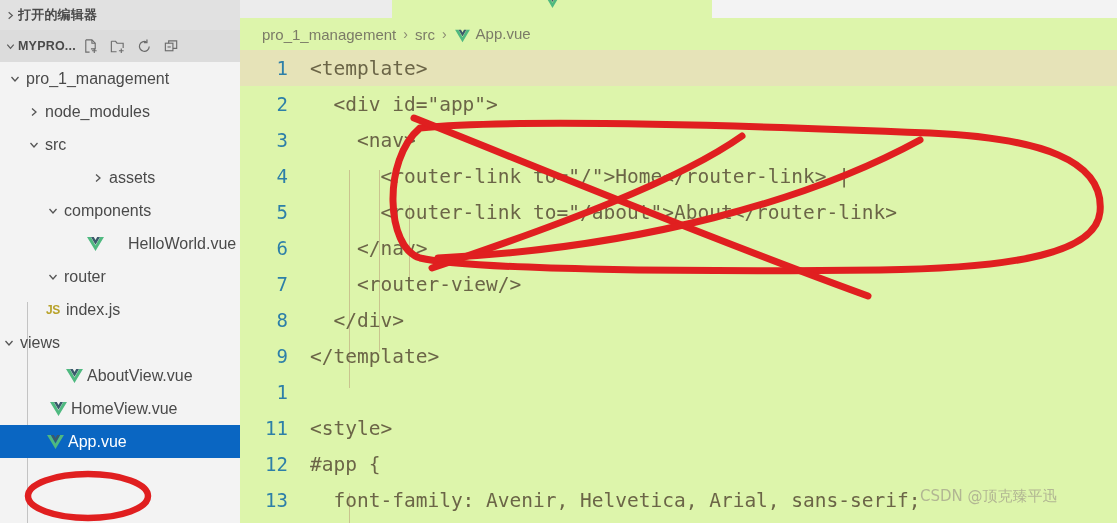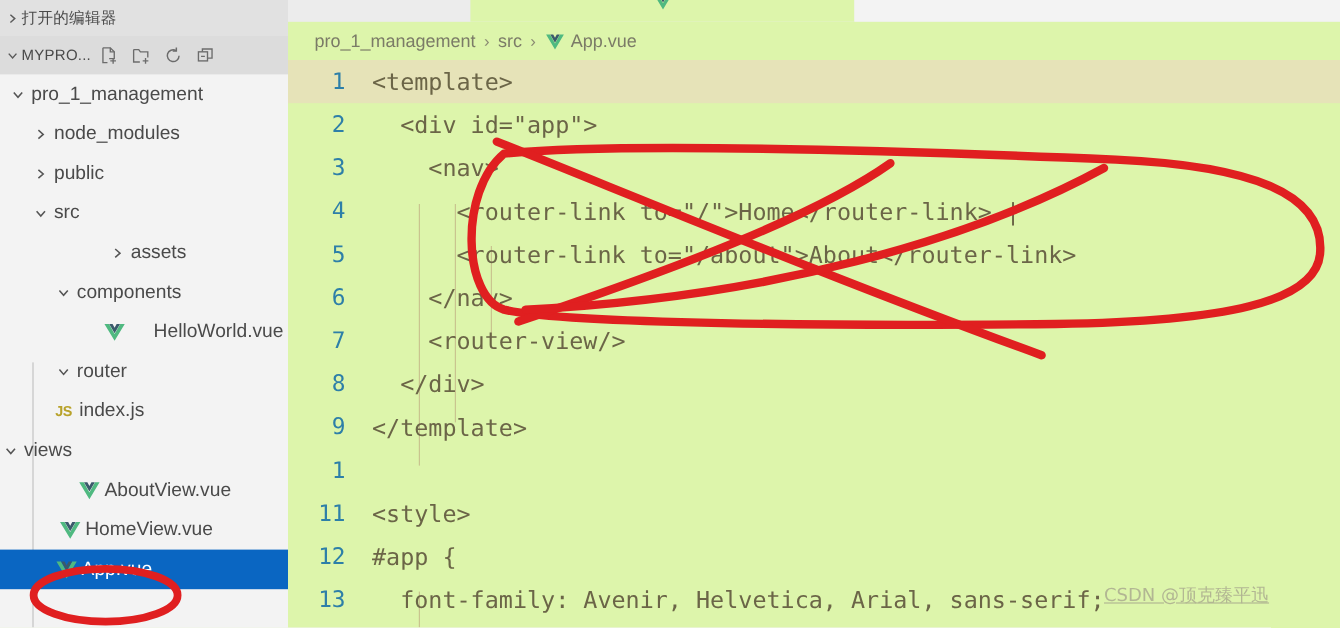--- a/index.html
+++ b/index.html
@@ -24,21 +24,21 @@
     background: #f3f3f3;
     flex: 0 0 240px;
     overflow: hidden;
   }
   .sb-section-header {
     display: flex;
     align-items: center;
     height: 28px;
     padding: 0 4px 0 2px;
     font-size: 12.5px;
-    font-weight: normal;
+    font-weight: bold;
     color: #4a4a4a;
     letter-spacing: .2px;
     user-select: none;
   }
   .sb-section-header.open-editors { background: #e1e1e1; height: 30px; }
   .sb-section-header.explorer-root { background: #dcdcdc; height: 32px; }
   .twisty {
     width: 16px; flex: 0 0 16px;
     display: flex; align-items: center; justify-content: center;
     color: #5a5a5a;
@@ -194,21 +194,20 @@
   #watermark {
     position: absolute;
     left: 920px; top: 487px;
     z-index: 25;
     font-family: "DejaVu Sans", sans-serif;
     font-size: 15px;
     color: #a9a98e;
     opacity: .82;
     white-space: nowrap;
     pointer-events: none;
-    text-decoration: underline;
   }
 </style>
 </head>
 <body>
 
 <div id="app-root">
 
   <div id="sidebar">
 
     <div class="sb-section-header open-editors">
@@ -267,28 +266,20 @@
           </span>
           <span class="flabel">pro_1_management</span>
         </div>
         <div class="tree-row" style="padding-left: 25px;">
           <span class="chev">
             <svg width="12" height="12" viewBox="0 0 12 12">
               <path d="M4 2.5 L8 6 L4 9.5" fill="none" stroke="currentColor" stroke-width="1.3"></path>
             </svg>
           </span>
           <span class="flabel">node_modules</span>
-        </div>
-        <div class="tree-row" style="padding-left: 25px;">
-          <span class="chev">
-            <svg width="12" height="12" viewBox="0 0 12 12">
-              <path d="M4 2.5 L8 6 L4 9.5" fill="none" stroke="currentColor" stroke-width="1.3"></path>
-            </svg>
-          </span>
-          <span class="flabel">public</span>
         </div>
         <div class="tree-row" style="padding-left: 25px;">
           <span class="chev">
             <svg width="12" height="12" viewBox="0 0 12 12">
               <path d="M2.5 4 L6 8 L9.5 4" fill="none" stroke="currentColor" stroke-width="1.3"></path>
             </svg>
           </span>
           <span class="flabel">src</span>
         </div>
         <div class="tree-row" style="padding-left: 44px; margin-left: 45px;">

